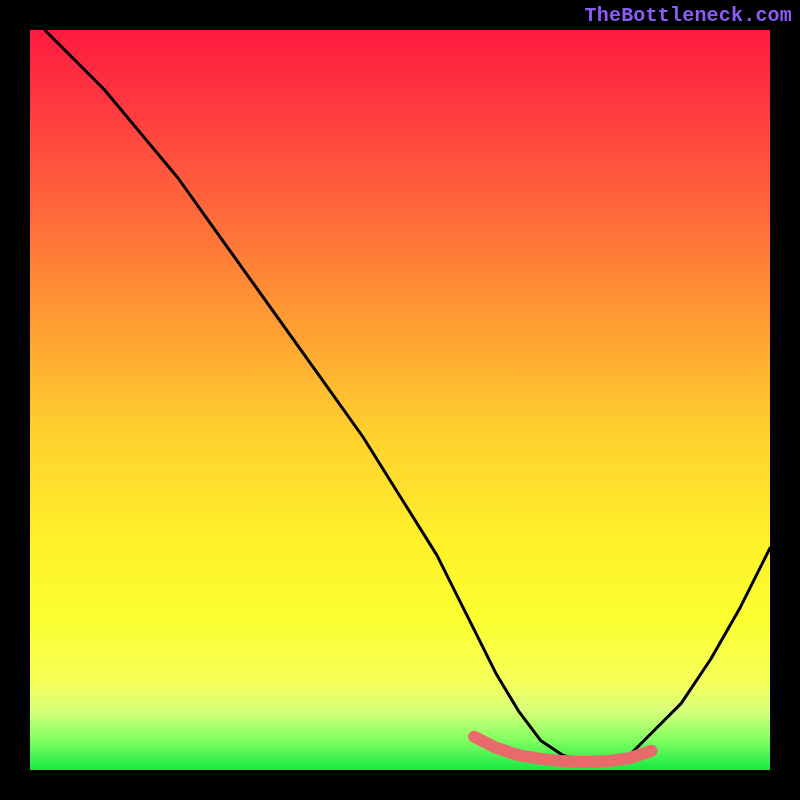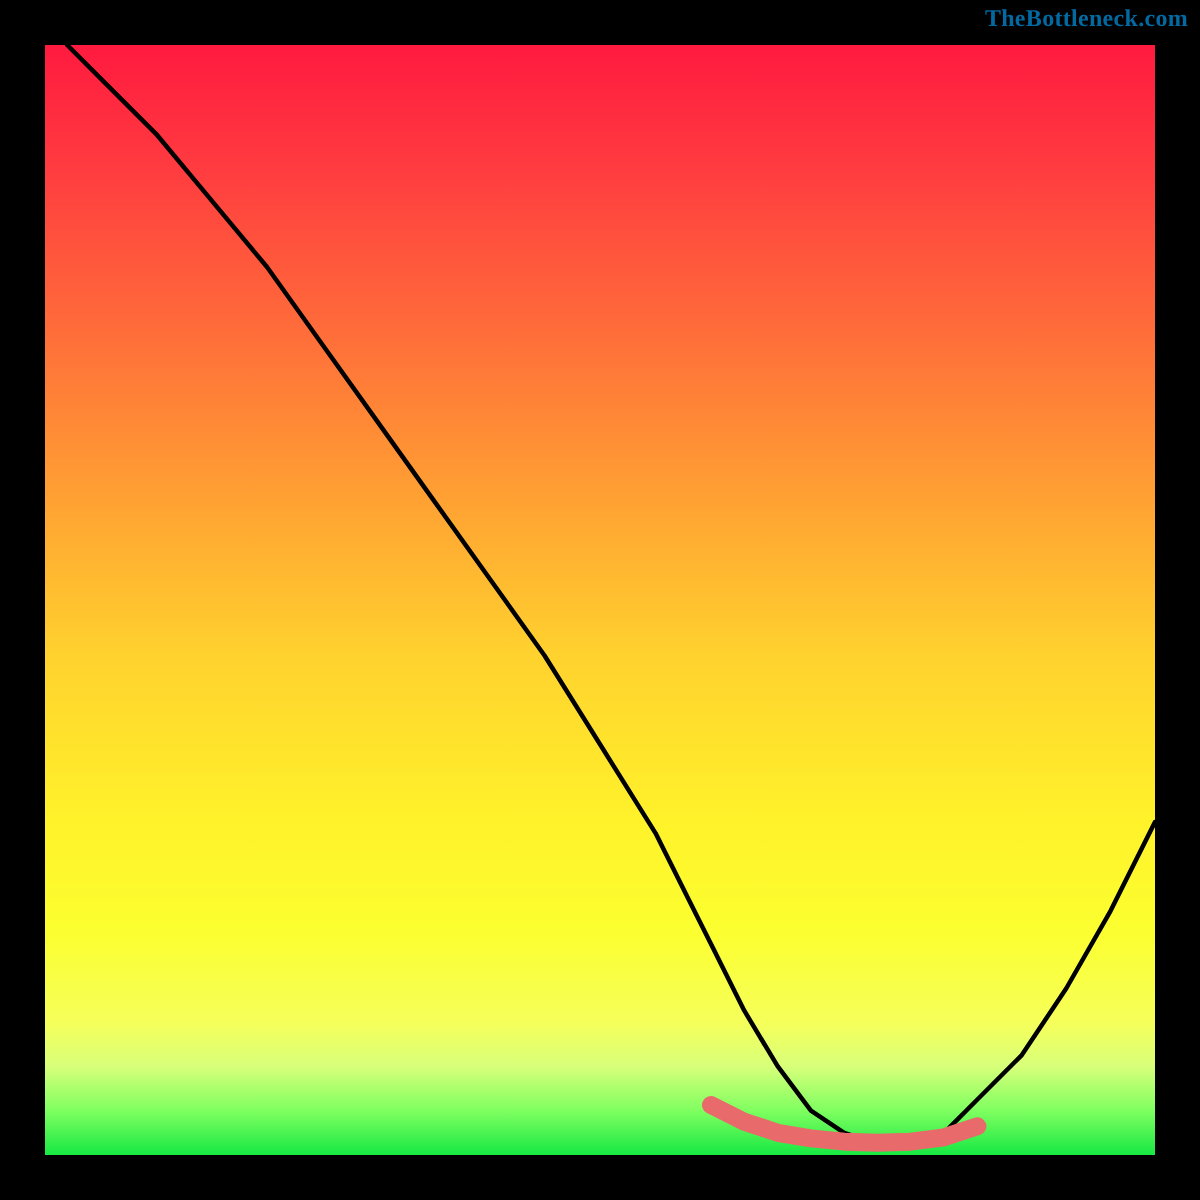--- a/index.html
+++ b/index.html
@@ -36,24 +36,24 @@
       #f6ff5a 88%,
       #d8ff7a 92%,
       #7fff60 96%,
       #17e843 100%
     );
   }
   .watermark {
     position: absolute;
     top: 4px;
     right: 8px;
-    font-family: Liberation Serif, serif;
-    font-size: 16px;
+    font-family: Liberation Mono, monospace;
+    font-size: 20px;
     font-weight: 600;
-    color: #0369a1;
+    color: #8b5cf6;
     letter-spacing: 0.2px;
     user-select: none;
   }
   svg.overlay {
     position: absolute;
     left: 30px;
     top: 30px;
     width: 740px;
     height: 740px;
     overflow: visible;

